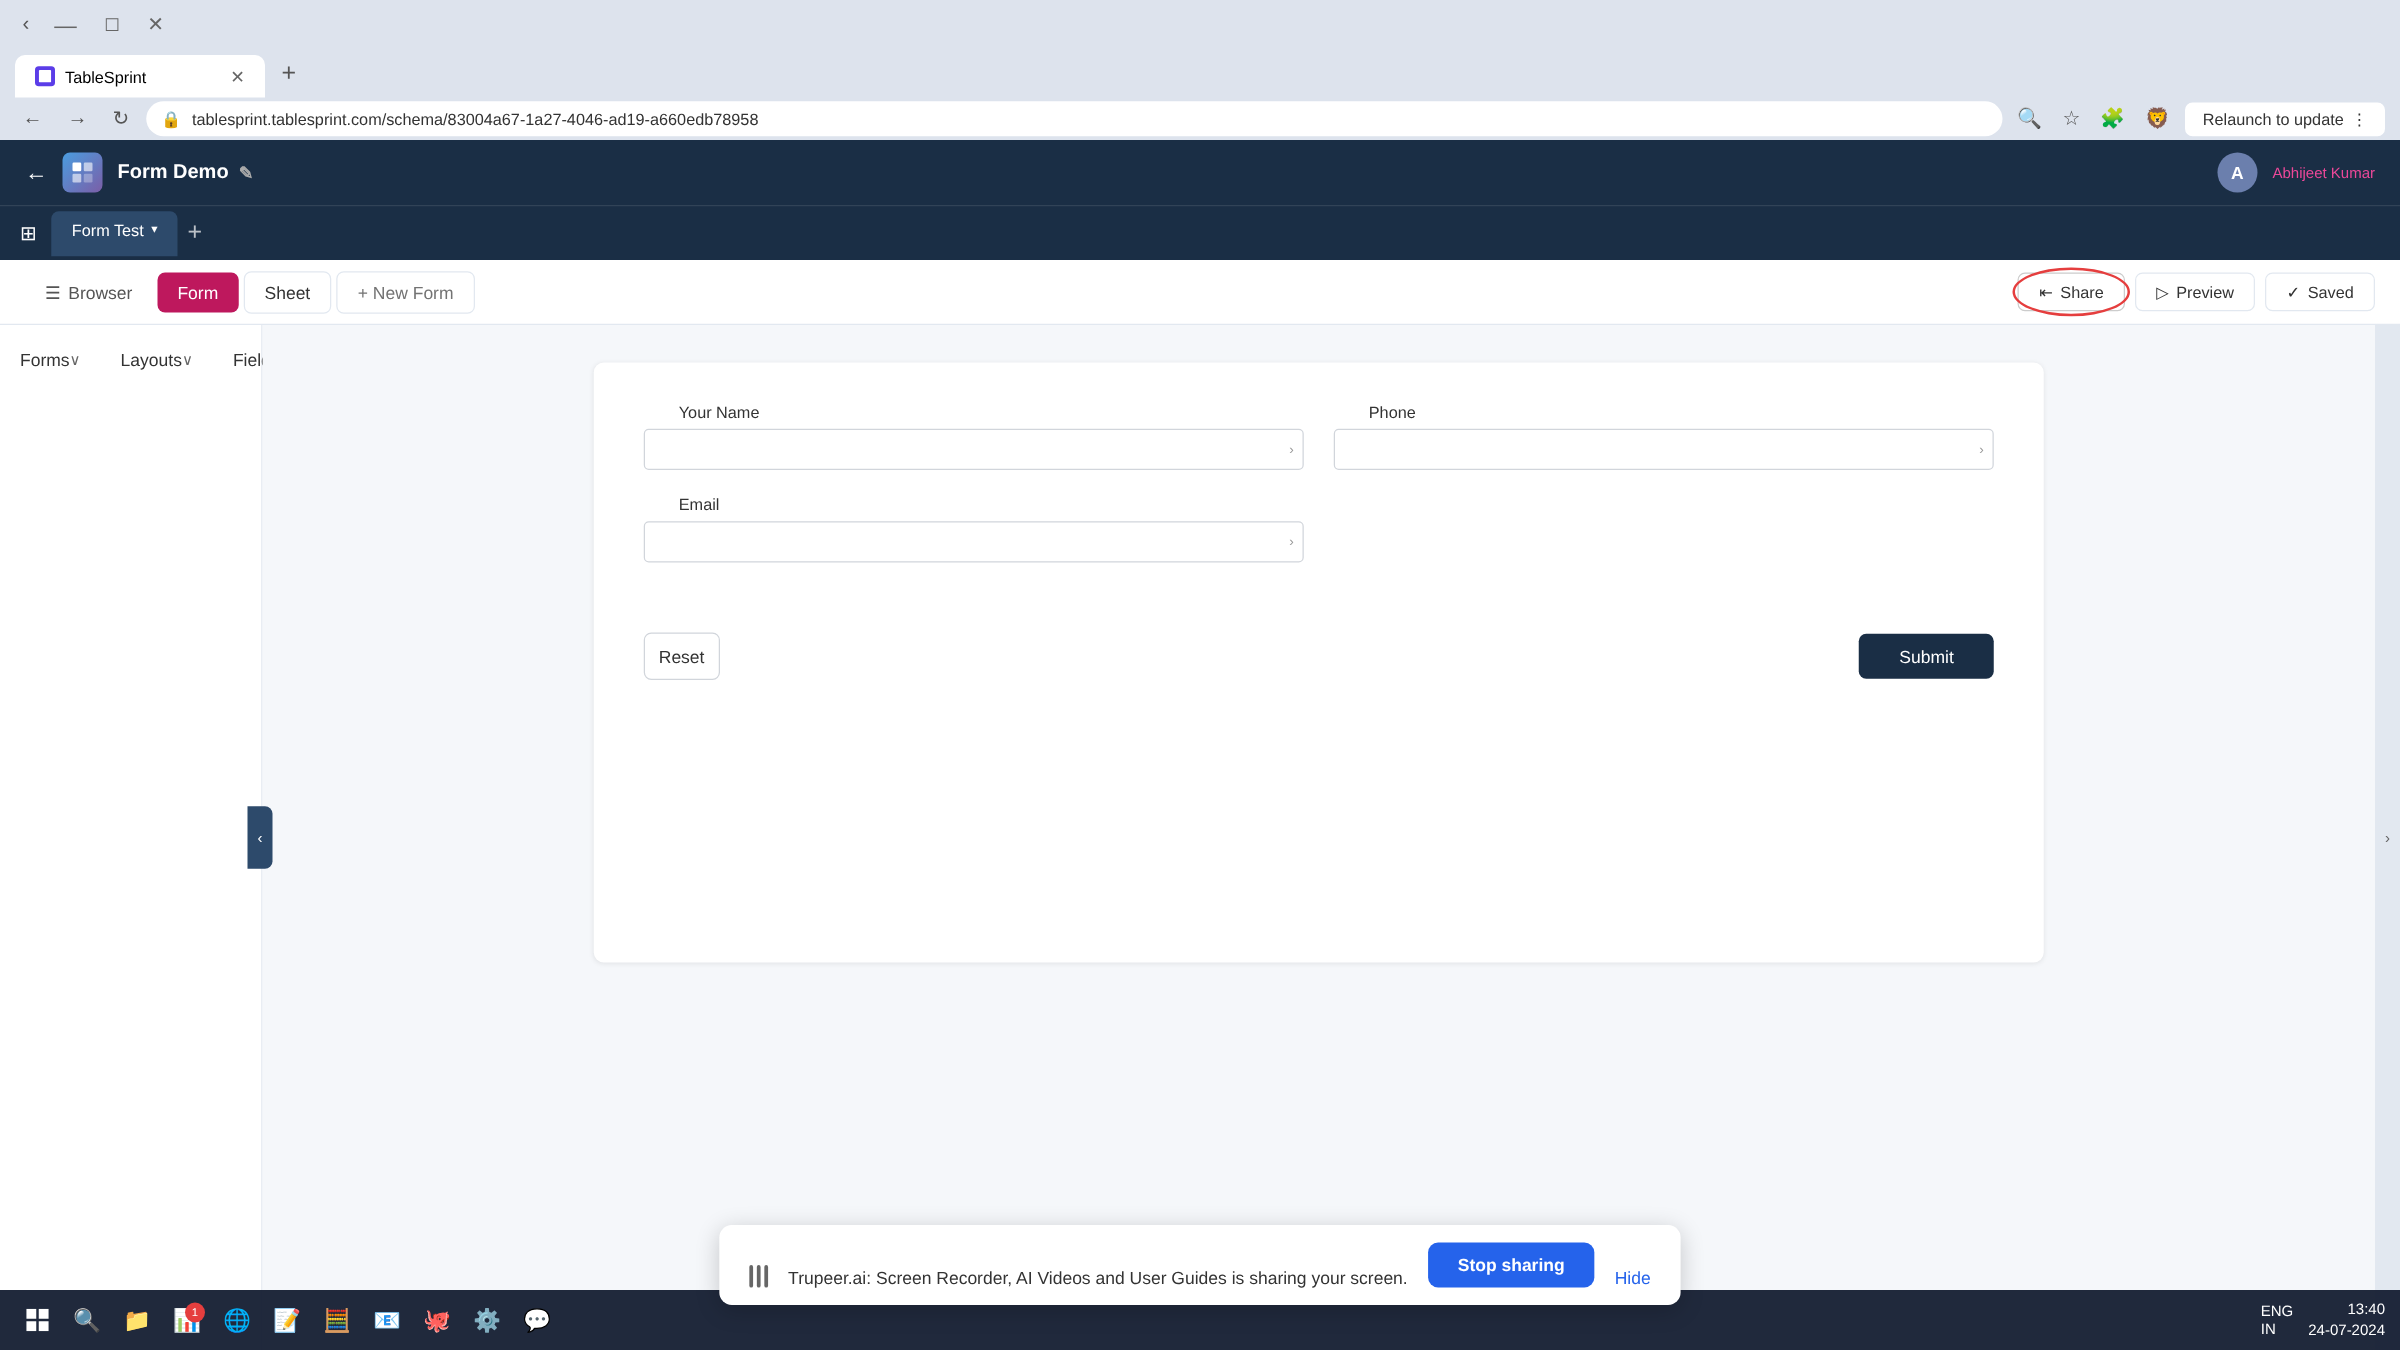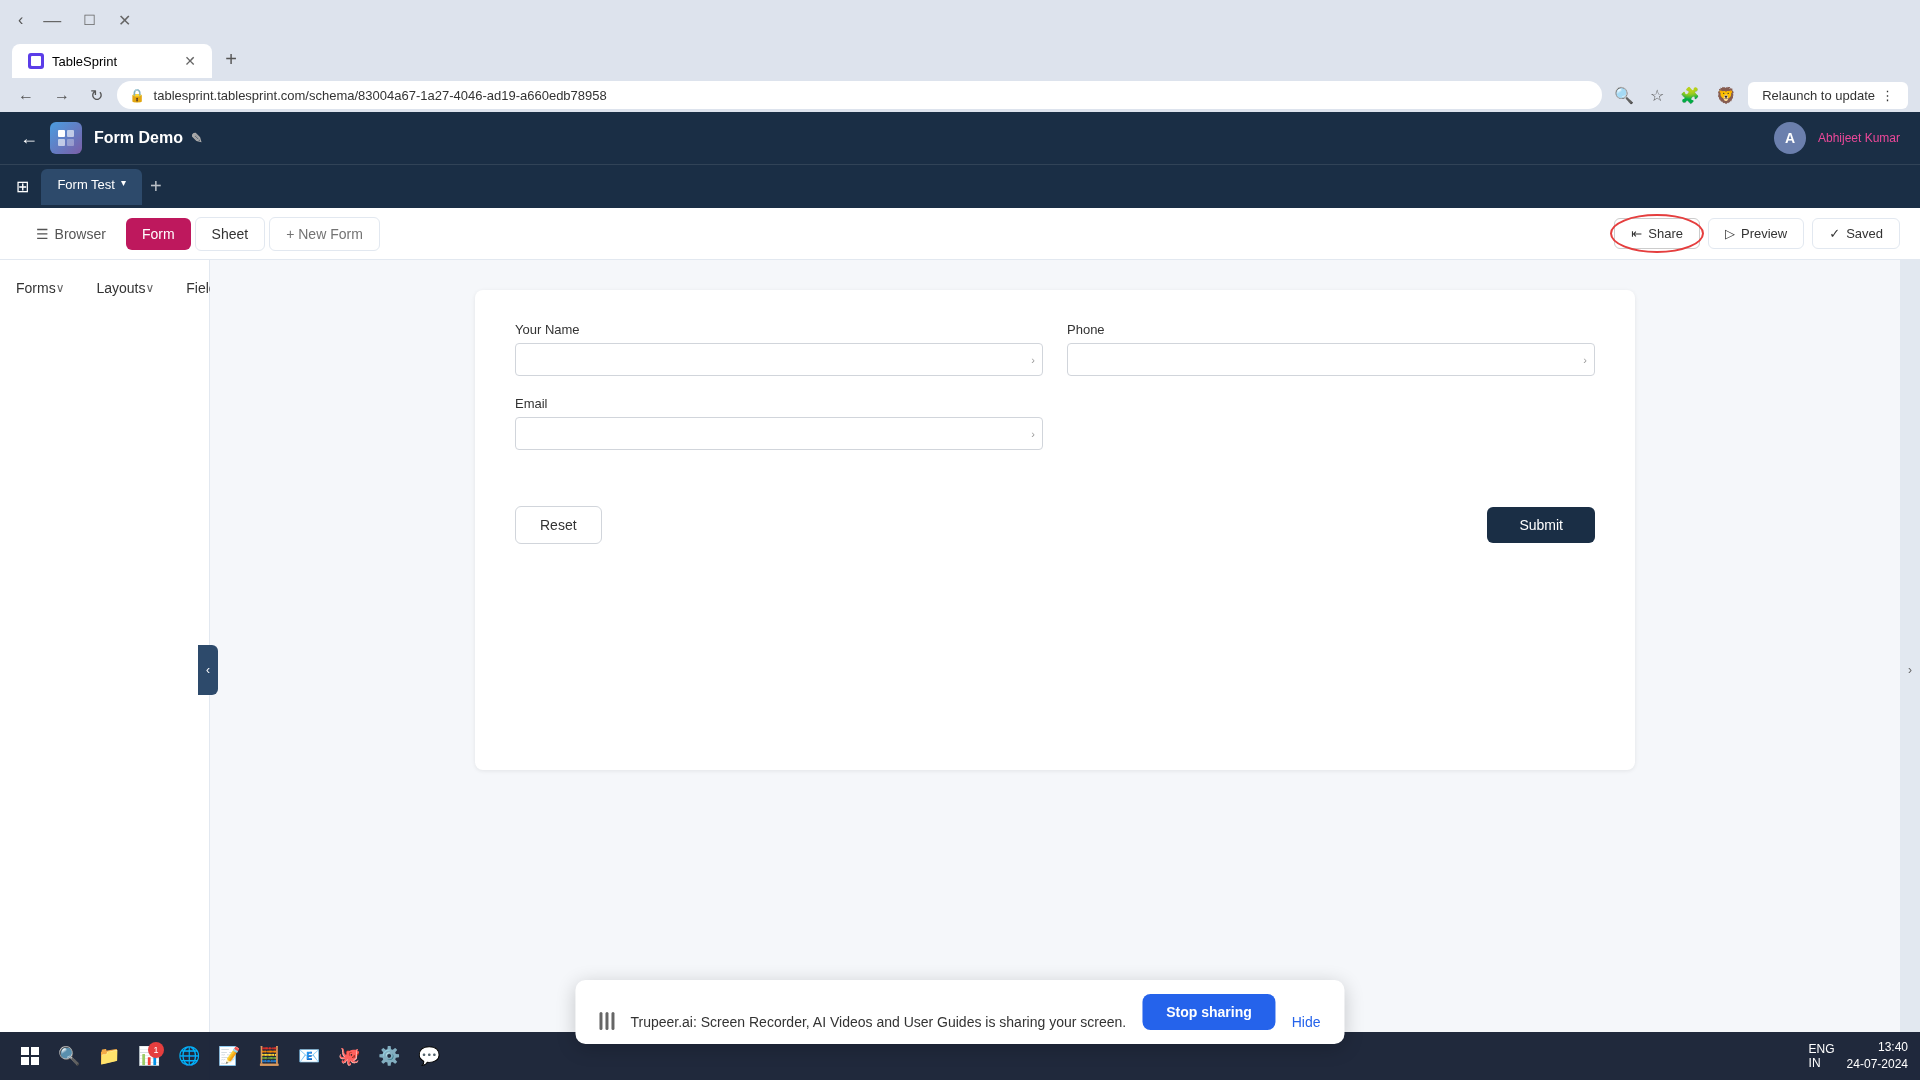--- a/index.html
+++ b/index.html
@@ -310,21 +310,21 @@
       border-radius: 6px;
       display: flex; align-items: center; justify-content: center;
     }
     .form-title { font-size: 22px; font-weight: 700; color: #1a1a2e; }
     .form-description { font-size: 14px; color: #666; margin-bottom: 28px; }
 
     .form-fields { }
     .form-row { display: flex; gap: 24px; margin-bottom: 20px; }
     .form-group { flex: 1; }
     .form-group.half { flex: 0 0 calc(50% - 12px); }
-    .form-label { font-size: 13px; color: #333; font-weight: 500; margin-bottom: 6px; display: block; }
+    .form-label { font-size: 13px; color: #333; font-weight: 500; margin-bottom: 6px; display: block; margin-left: 28px; }
     .form-input-wrapper { position: relative; }
     .form-input {
       width: 100%;
       border: 1px solid #d1d5db;
       border-radius: 4px;
       padding: 8px 28px 8px 10px;
       font-size: 13px;
       color: #333;
       background: white;
       outline: none;
@@ -340,21 +340,21 @@
 
     
     .form-footer {
       display: flex;
       justify-content: space-between;
       align-items: center;
       margin-top: 40px;
       padding-top: 16px;
     }
     .reset-btn {
-      padding: 10px 24px;
+      padding: 10px 11px;
       border: 1px solid #d1d5db;
       background: white;
       border-radius: 6px;
       font-size: 14px;
       cursor: pointer;
       color: #333;
     }
     .submit-btn {
       padding: 10px 32px;
       background: #1a2e45;

